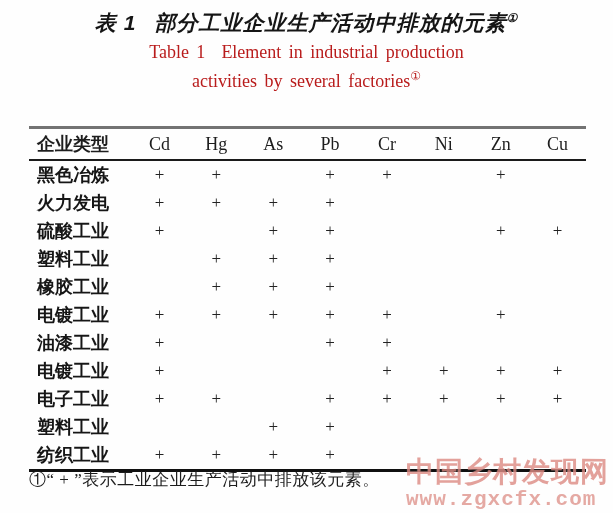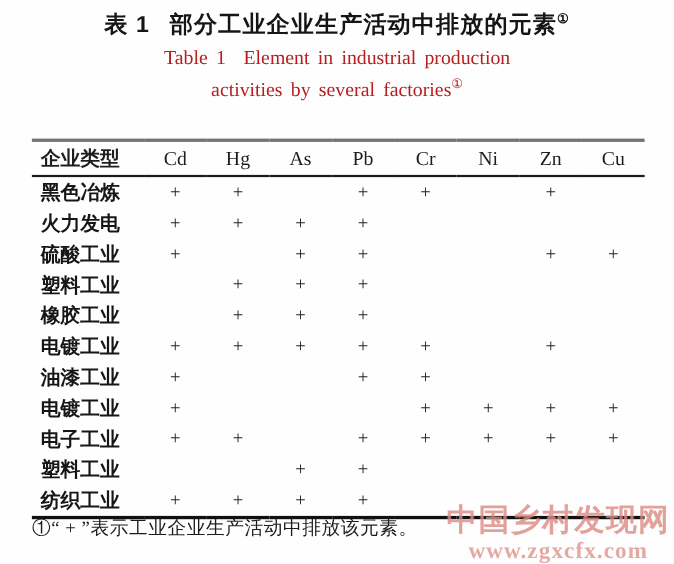--- a/index.html
+++ b/index.html
@@ -21,20 +21,21 @@
     width: 100%;
     text-align: center;
   }
   .title-zh {
     font-family: "Liberation Sans", sans-serif;
     font-weight: bold;
     font-size: 21px;
     letter-spacing: 1px;
     color: #151515;
     line-height: 30px;
+    font-style: italic;
   }
   .title-zh .gap { display: inline-block; width: 18px; }
   .title-en {
     font-size: 18px;
     line-height: 29px;
     word-spacing: 3px;
     color: #b91c1c;
   }
   .title-en .gap { display: inline-block; width: 16px; }
   sup.circ {
@@ -98,22 +99,22 @@
     letter-spacing: 0.5px;
     color: #1c1c1c;
     font-family: Liberation Serif, serif;
   }
 
   
   .watermark {
     position: absolute;
     right: 4px;
     bottom: 2px;
-    text-align: center;
-    font-family: Liberation Serif, serif;
+    text-align: left;
+    font-family: Liberation Mono, monospace;
     pointer-events: none;
   }
   .wm-line1 {
     font-size: 28px;
     font-weight: bold;
     letter-spacing: 1px;
     line-height: 30px;
     color: rgba(204, 84, 72, 0.55);
     text-shadow: 0 0 1px rgba(255,255,255,0.6);
   }

